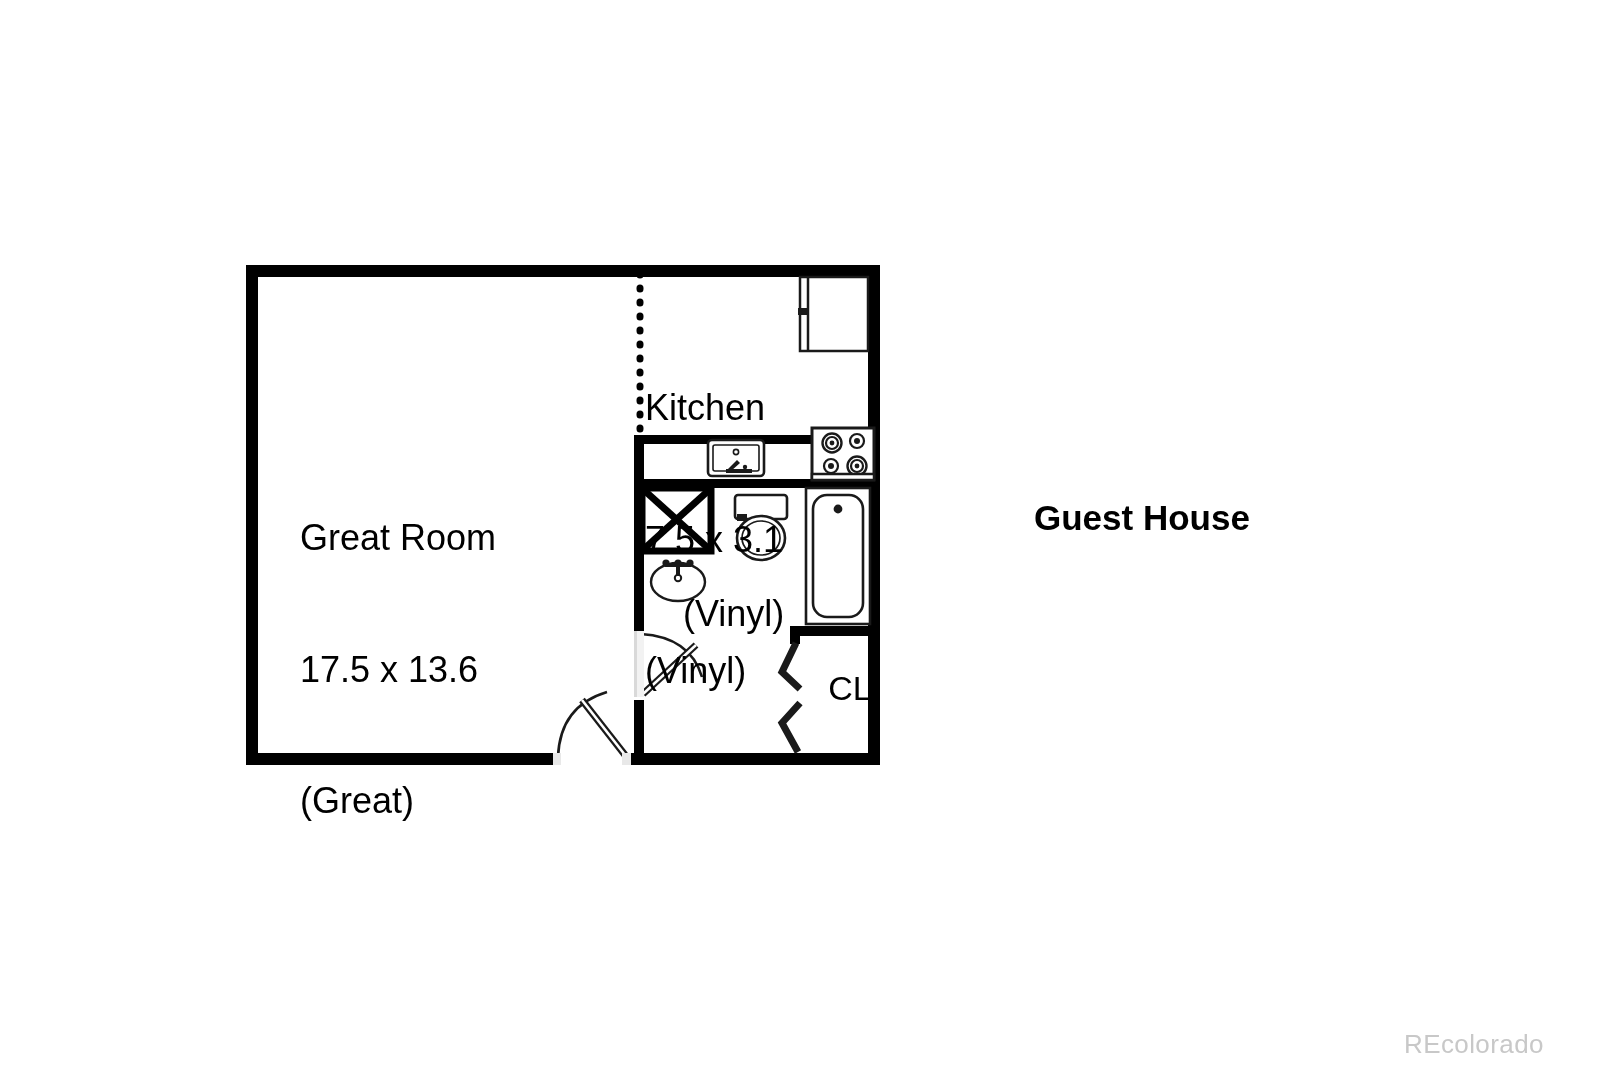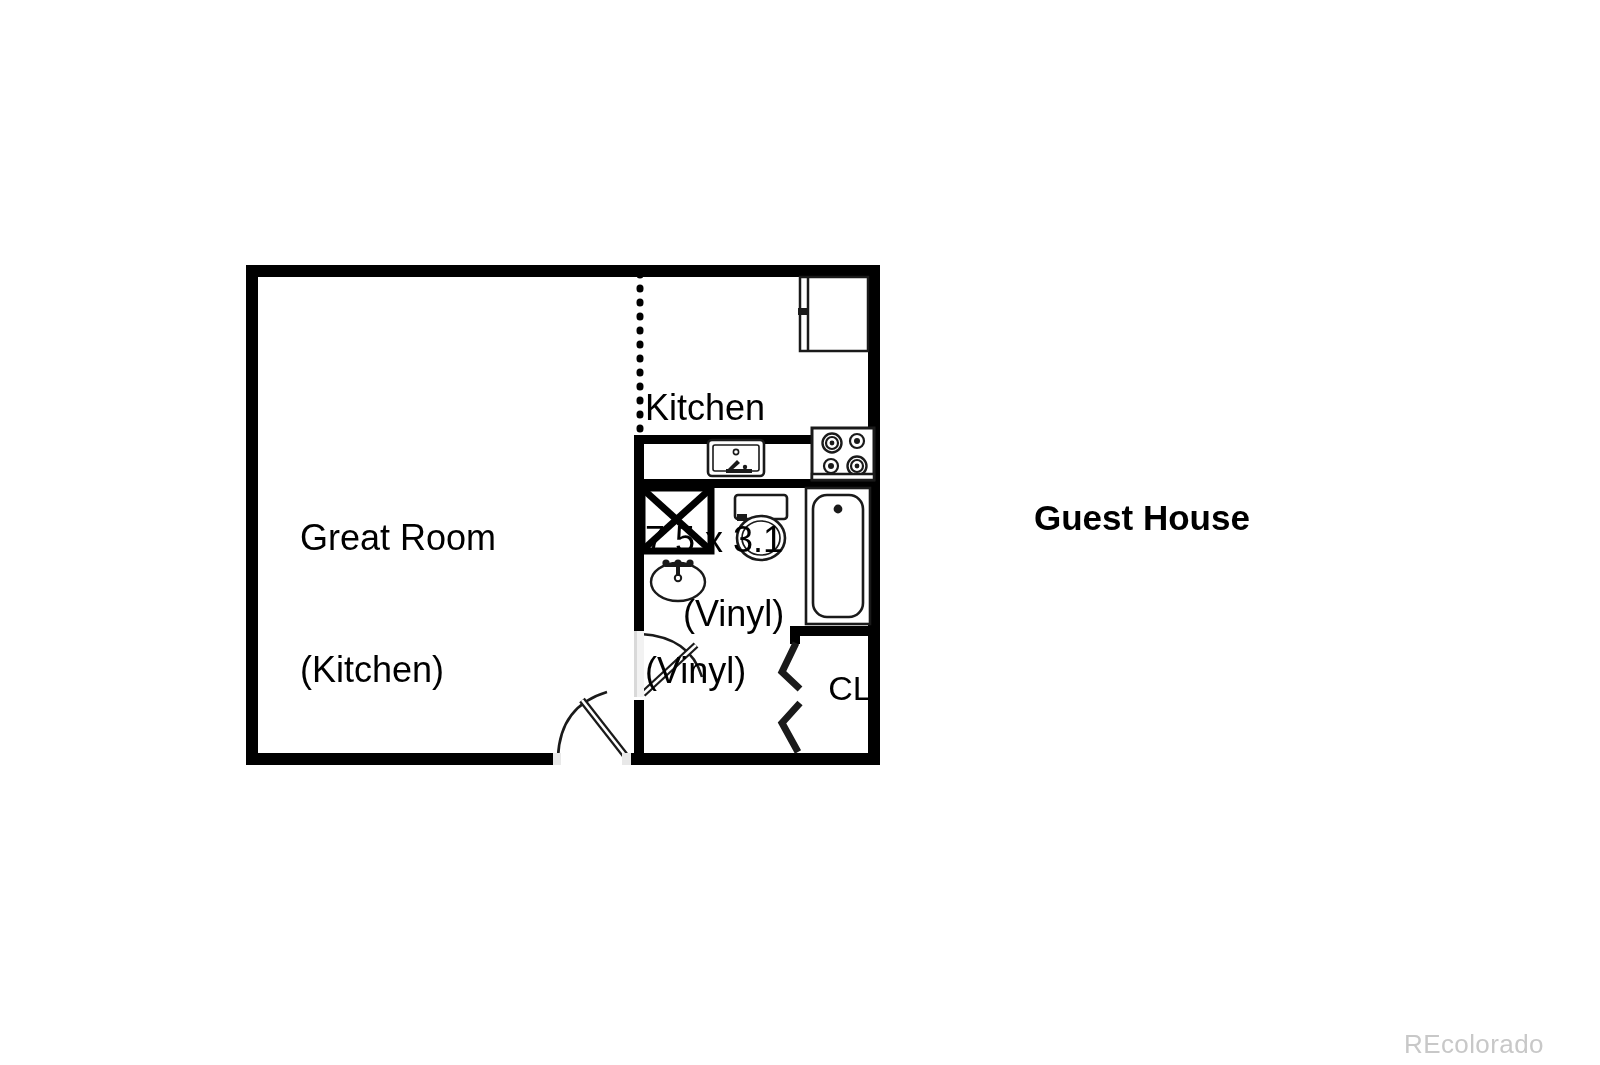--- a/index.html
+++ b/index.html
@@ -211,21 +211,22 @@
       <line x1="625" y1="755" x2="582" y2="700" stroke="#ffffff" stroke-width="2.6"></line>
 
       <rect x="553" y="753" width="8" height="12" fill="#e8e8e8"></rect>
       <rect x="622" y="753" width="9" height="12" fill="#e8e8e8"></rect>
     </g>
 
   </svg>
 
   <div class="room-label" id="great-room-label">
     <div>Great Room</div>
-    <div>(Kitchen)</div>
+    <div>17.5 x 13.6</div>
+    <div>(Great)</div>
   </div>
 
   <div class="room-label" id="kitchen-label">
     <div>Kitchen</div>
     <div>7.5 x 3.1</div>
     <div>(Vinyl)</div>
   </div>
 
   <div class="room-label" id="bath-floor-label">(Vinyl)</div>
 

